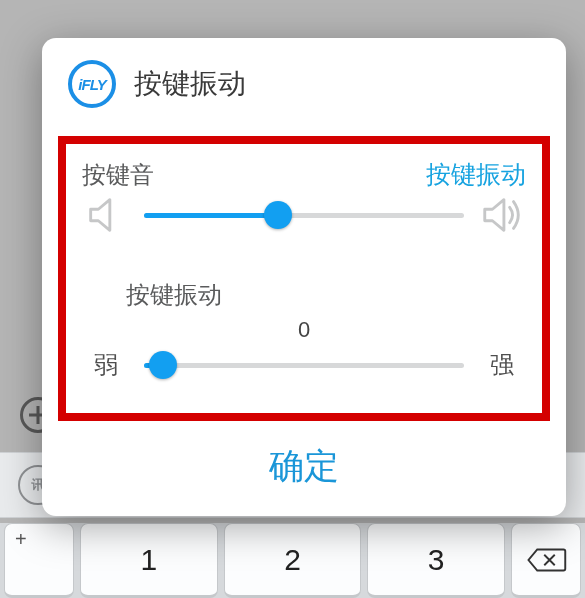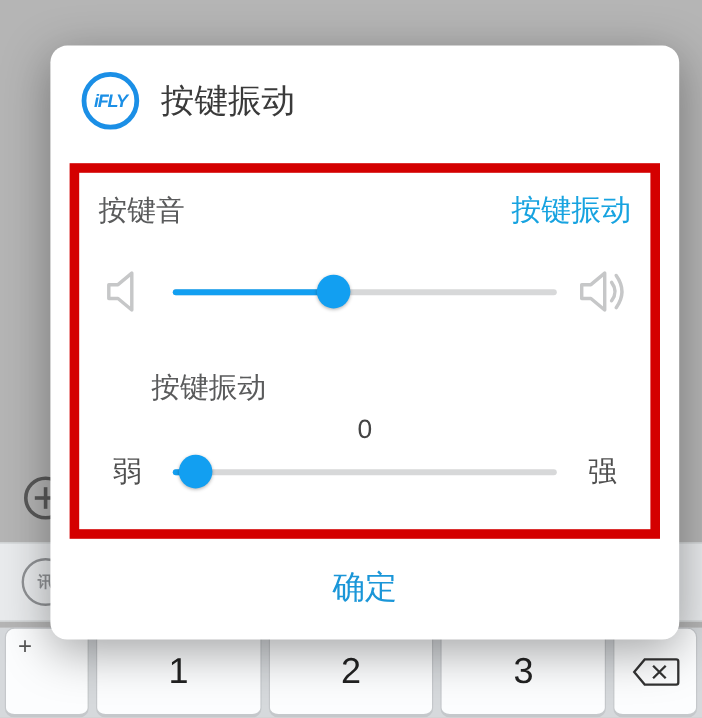--- a/index.html
+++ b/index.html
@@ -24,41 +24,41 @@
 
   
   .modal { position:absolute; left:42px; top:38px; width:524px; background:#fff; border-radius:14px; box-shadow:0 10px 40px rgba(0,0,0,.35); }
   .m-header { display:flex; align-items:center; gap:18px; padding:22px 26px; }
   .logo { width:48px; height:48px; border:4px solid #1b8fe6; border-radius:50%; display:flex; align-items:center; justify-content:center; color:#1b8fe6; font-weight:bold; font-style:italic; font-size:15px; letter-spacing:-1px;}
   .m-title { font-size:28px; color:#3a3a3a; }
 
   .content { margin:6px 16px 0 16px; border:8px solid #d40000; padding:14px 16px 24px 16px; }
 
   .row { display:flex; align-items:center; }
-  .sect-head { justify-content:space-between; margin-bottom:28px;}
+  .sect-head { justify-content:space-between; }
   .sect-head .lbl { font-size:24px; color:#5a5b5c; }
   .sect-head .more { font-size:25px; color:#17a3e0; }
 
   .slider-row { justify-content:space-between; gap:14px; margin-bottom:40px;}
   .slider-row.vib { margin-bottom:4px; }
   .side-label { font-size:24px; color:#4f4f4f; width:48px; text-align:center;}
   .speaker { width:48px; height:48px; display:flex; align-items:center; justify-content:center; }
   .speaker svg { width:46px; height:46px; }
 
   .slider { flex:1; height:40px; position:relative; display:flex; align-items:center; }
   .track { position:absolute; left:0; right:0; height:5px; background:#d7d8d9; border-radius:3px; }
   .fill { position:absolute; left:0; height:5px; background:#129ff1; border-radius:3px; }
   .thumb { position:absolute; width:28px; height:28px; background:#129ff1; border-radius:50%; transform:translate(-50%,-50%); top:50%; box-shadow:0 1px 3px rgba(0,0,0,.3);}
 
   .vib-head { margin-top:4px; margin-bottom:6px;margin-left:44px; }
   .vib-head .lbl { font-size:24px; color:#5a5b5c; }
   .vib-value { text-align:center; font-size:22px; color:#444; margin-bottom:2px;}
 
   .confirm { text-align:center; padding:22px 0 26px 0; }
-  .confirm-btn { font-size:27px; color:#1a96d8; background:none; border:none; cursor:pointer;}
+  .confirm-btn { font-size:35px; color:#1a96d8; background:none; border:none; cursor:pointer;}
 </style>
 </head>
 <body>
 
 <div class="bg-row bg-top">
   <div class="bg-plus"></div>
 </div>
 
 <div class="bg-row bg-iconrow">
   <div class="ic circ">讯</div>

